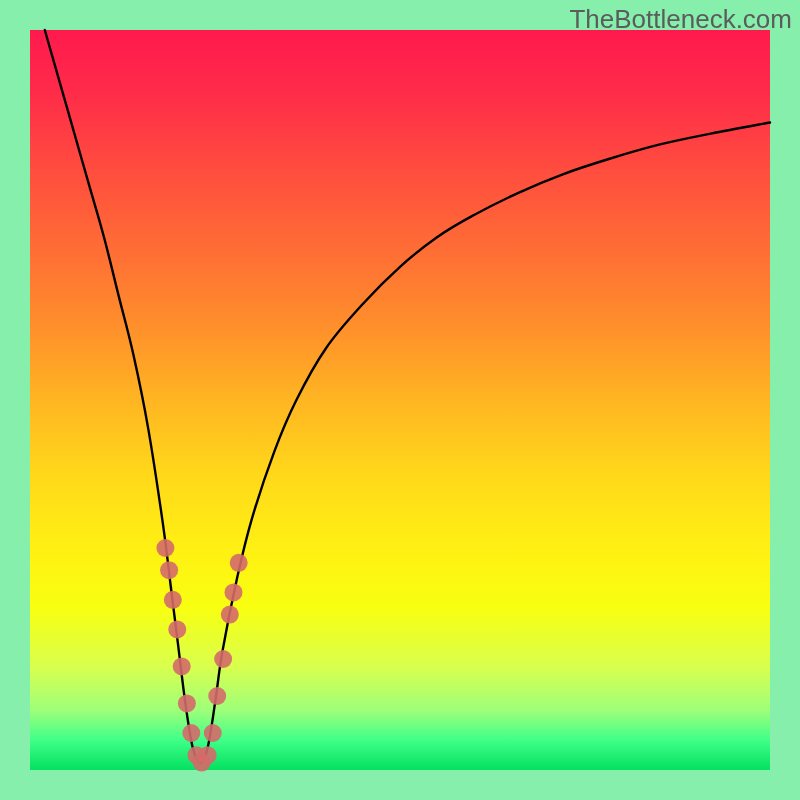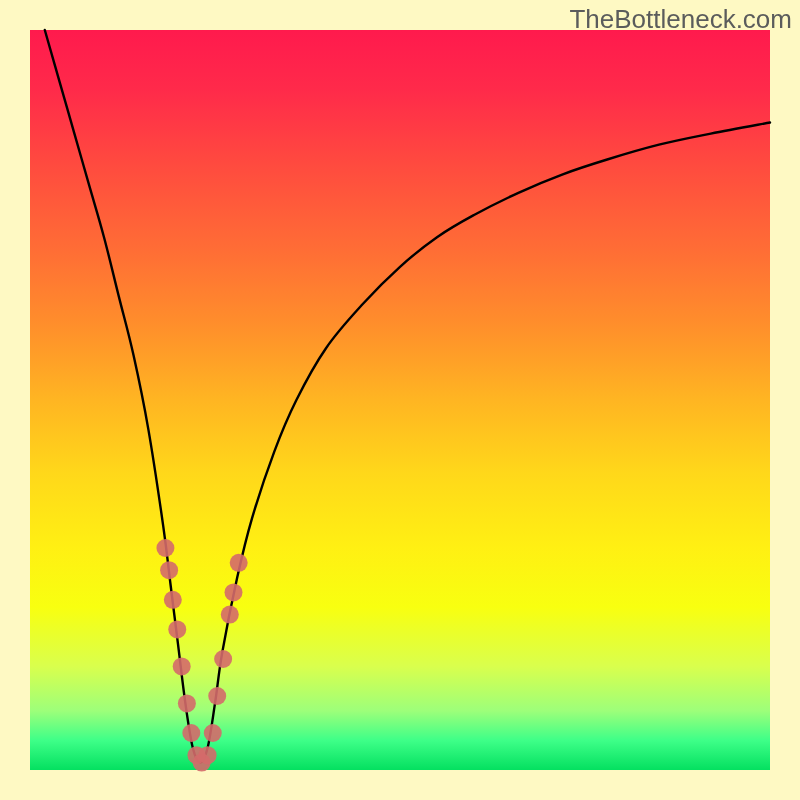--- a/index.html
+++ b/index.html
@@ -8,21 +8,21 @@
     width: 800px;
     height: 800px;
     overflow: hidden;
     background: #000;
     font-family: Arial, Helvetica, sans-serif;
   }
   .frame {
     position: relative;
     width: 800px;
     height: 800px;
-    background: #fef9c3;
+    background: #86efac;
   }
   .plot-area {
     position: absolute;
     left: 30px;
     top: 30px;
     width: 740px;
     height: 740px;
     background: linear-gradient(
       to bottom,
       #ff1a4d 0%,

